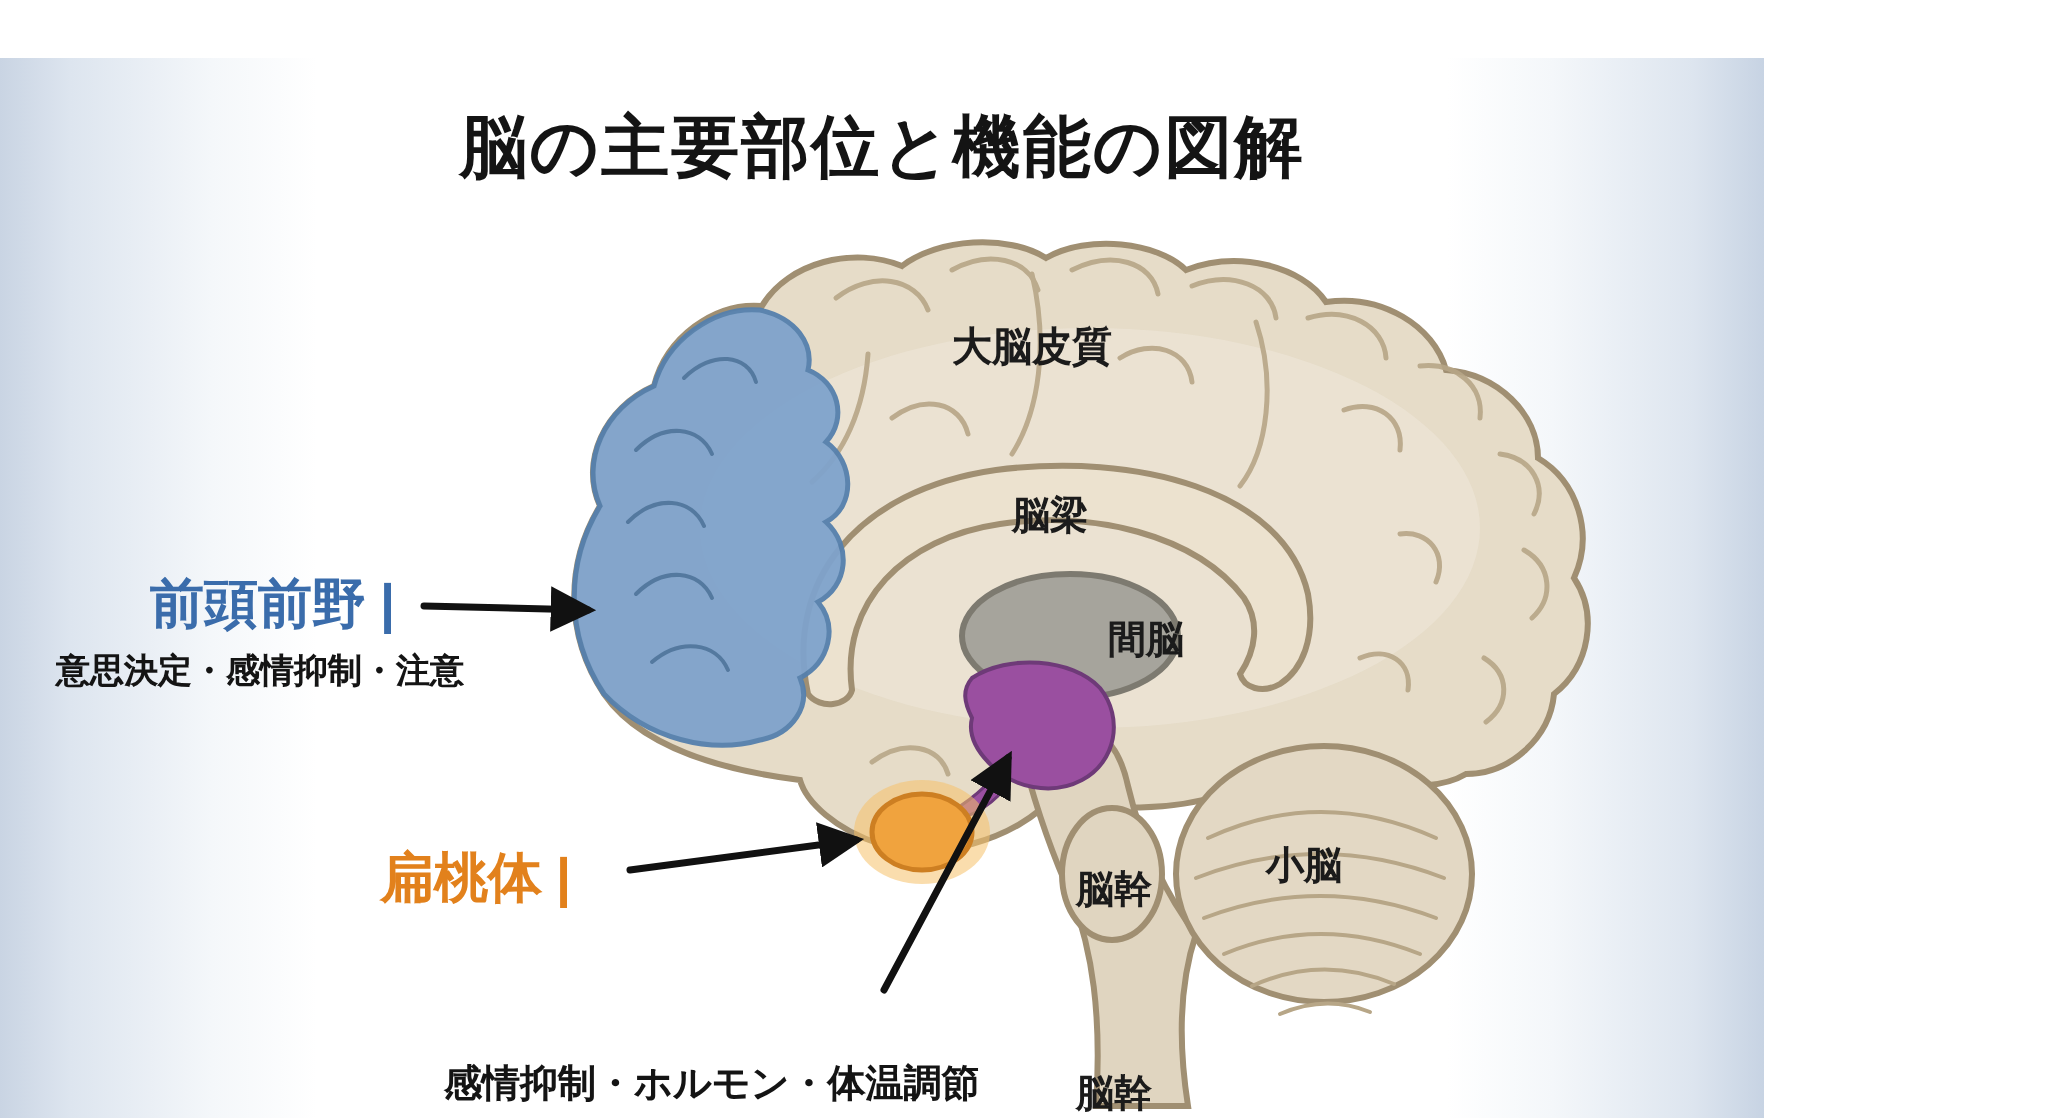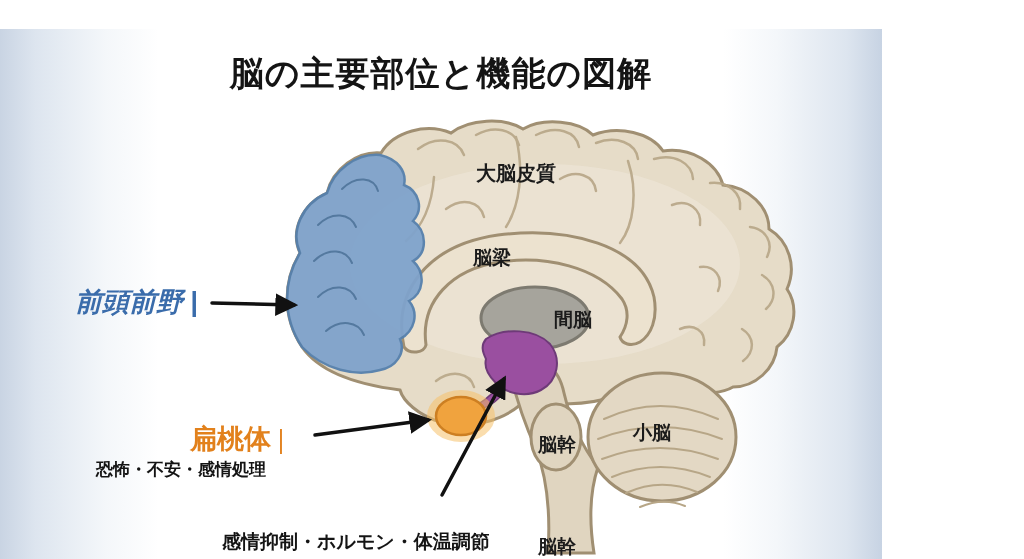--- a/index.html
+++ b/index.html
@@ -11,22 +11,22 @@
   }
   .title {
     position:absolute; top:22px; left:0; width:100%; text-align:center;
     font-size:34px; font-weight:800; color:#141414; letter-spacing:1px;
   }
   svg.diagram { position:absolute; left:0; top:0; }
   .anat { position:absolute; font-size:19px; font-weight:700; color:#1b1b1b; white-space:nowrap; }
   .callout-label { position:absolute; font-size:27px; font-weight:800; white-space:nowrap; }
   .callout-desc  { position:absolute; font-size:17px; font-weight:700; color:#141414; white-space:nowrap; }
   .sep { font-weight:600; margin-left:7px; }
-  .c-blue   { color:#3a6cab;font-style:italic; }
-  .c-orange { color:#e2811c;font-family:Liberation Serif, serif; }
+  .c-blue   { color:#3a6cab; }
+  .c-orange { color:#e2811c; }
   .c-purple { color:#7b3fa0; }
   .sparkle {
     position:absolute; left:970px; top:496px; font-size:30px; color:#fbfdff;
     text-shadow:0 0 6px rgba(255,255,255,.8);
   }
 </style>
 </head>
 <body>
 
 <div class="stage">
@@ -128,32 +128,32 @@
     </g>
 
     <g stroke="#111" stroke-width="3.5" stroke-linecap="round">
       <line x1="212" y1="274" x2="294" y2="276" marker-end="url(#arrow)"></line>
       <line x1="315" y1="406" x2="428" y2="391" marker-end="url(#arrow)"></line>
       <line x1="442" y1="466" x2="504" y2="350" marker-end="url(#arrow)"></line>
     </g>
   </svg>
 
   <div class="anat" style="left:476px; top:131px; font-size:20px;text-align:right;">大脳皮質</div>
-  <div class="anat" style="left:473px; top:216px;">脳梁</div>
+  <div class="anat" style="left:506px; top:216px;">脳梁</div>
   <div class="anat" style="left:514px; top:278px;padding-left:40px;">間脳</div>
   <div class="anat" style="left:538px; top:403px;">脳幹</div>
   <div class="anat" style="left:633px; top:391px;">小脳</div>
   <div class="anat" style="left:538px; top:505px;">脳幹</div>
 
   <div class="callout-label c-blue" style="left:75px; top:255px;">
     <span>前頭前野</span><span class="sep">|</span>
   </div>
+  <div class="callout-desc" style="left:28px; top:295px;">意思決定・感情抑制・注意</div>
 
   <div class="callout-label c-orange" style="left:190px; top:392px;">
     <span>扁桃体</span><span class="sep">|</span>
   </div>
-  <div class="callout-desc" style="left:96px; top:429px;">恐怖・不安・感情処理</div>
 
   <div class="callout-desc" style="left:222px; top:500px; font-size:19px;">感情抑制・ホルモン・体温調節</div>
 
   <div class="sparkle">✦</div>
 
 </div>
 
 </body></html>

